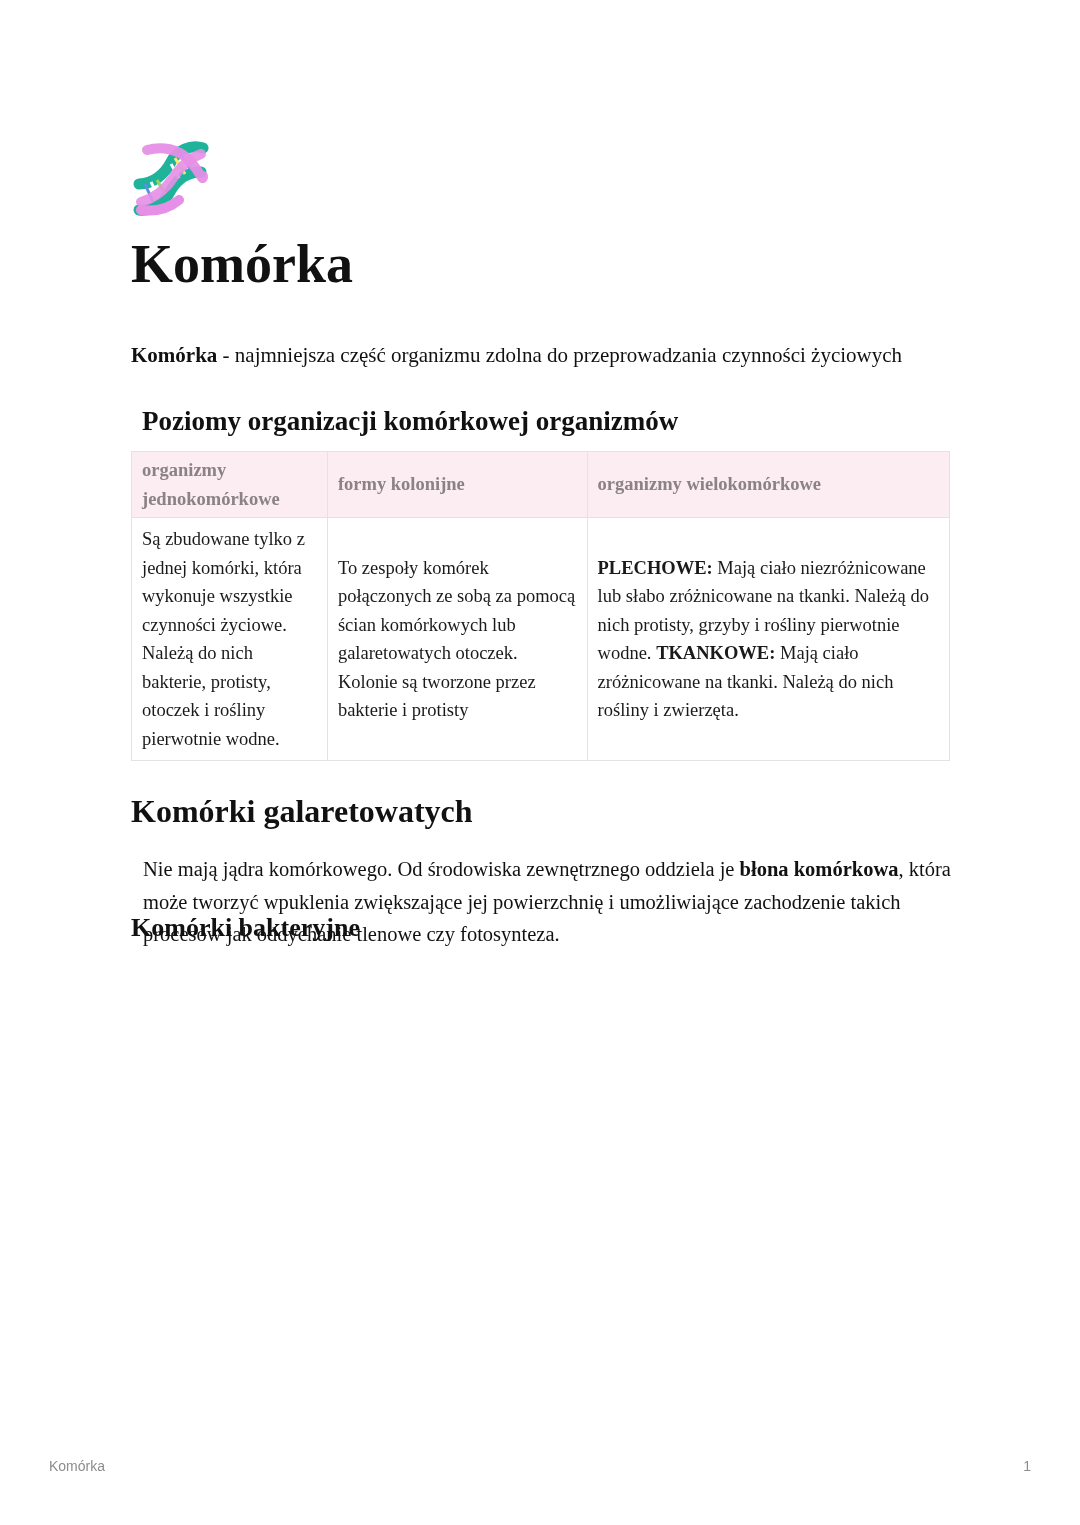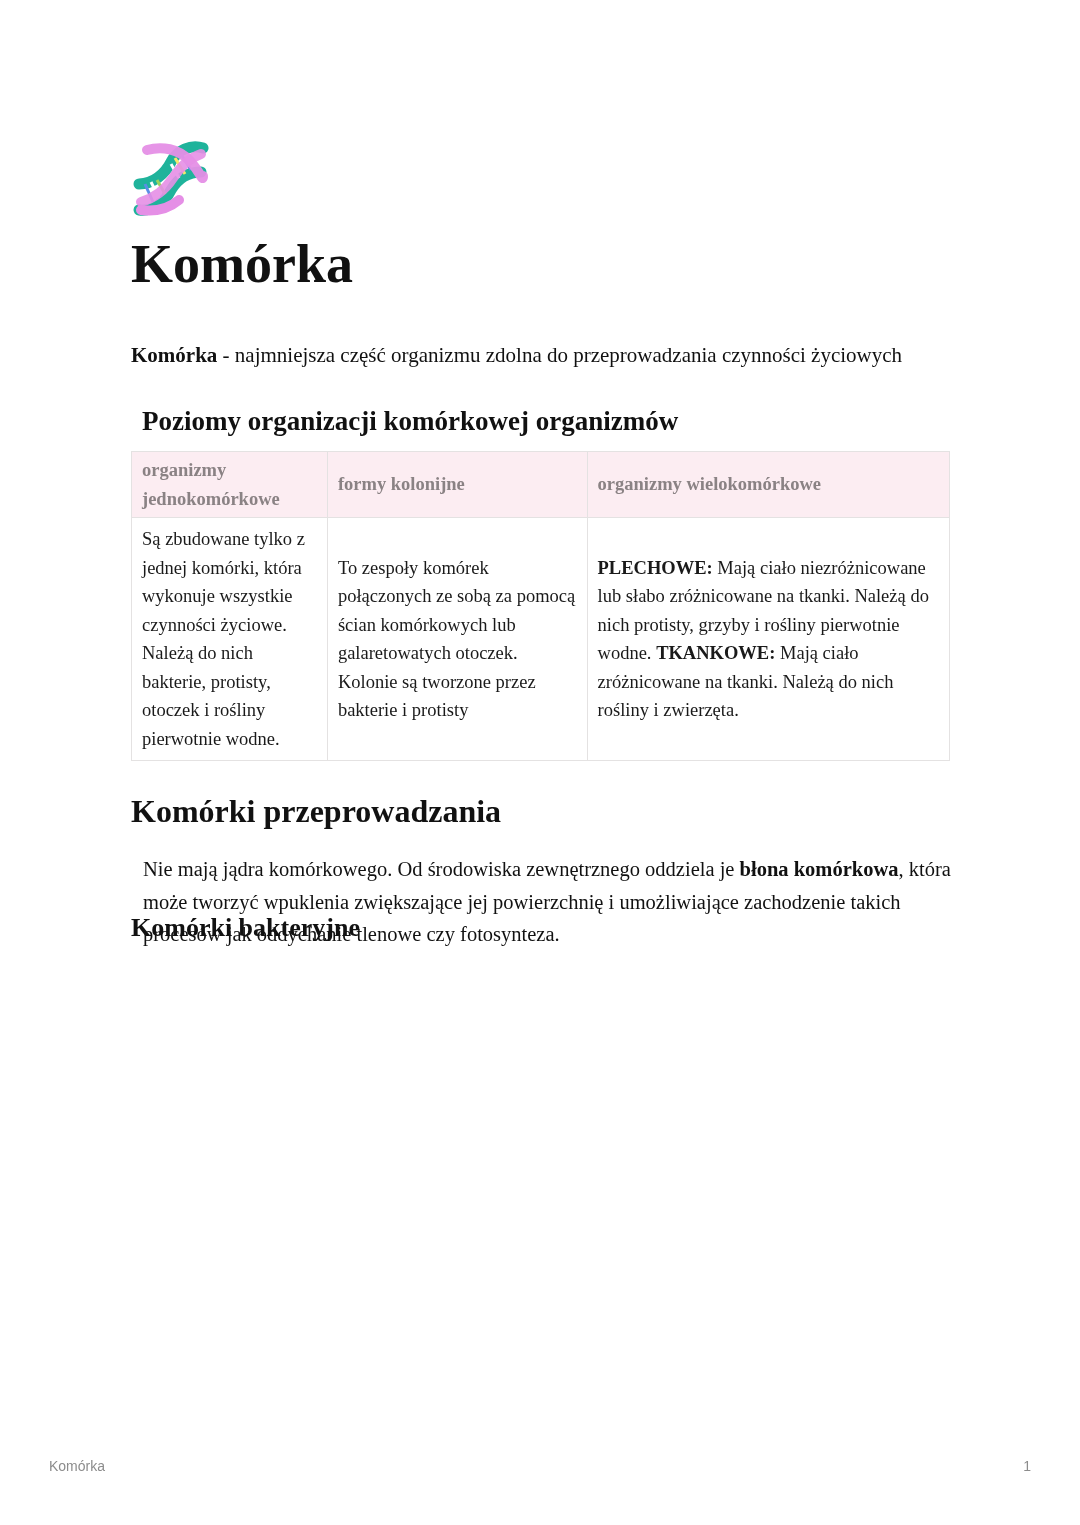--- a/index.html
+++ b/index.html
@@ -65,20 +65,20 @@
   </thead>
   <tbody>
     <tr>
       <td>Są zbudowane tylko z jednej komórki, która wykonuje wszystkie czynności życiowe. Należą do nich bakterie, protisty, otoczek i rośliny pierwotnie wodne.</td>
       <td>To zespoły komórek połączonych ze sobą za pomocą ścian komórkowych lub galaretowatych otoczek. Kolonie są tworzone przez bakterie i protisty</td>
       <td><b>PLECHOWE:</b><span> Mają ciało niezróżnicowane lub słabo zróżnicowane na tkanki. Należą do nich protisty, grzyby i rośliny pierwotnie wodne. </span><b>TKANKOWE:</b><span> Mają ciało zróżnicowane na tkanki. Należą do nich rośliny i zwierzęta.</span></td>
     </tr>
   </tbody>
 </table>
 
-<h2 class="h1-section">Komórki przeprowadzania</h2>
+<h2 class="h1-section">Komórki galaretowatych</h2>
 
 <p class="para"><span>Nie mają jądra komórkowego. Od środowiska zewnętrznego oddziela je </span><b>błona komórkowa</b><span>, która może tworzyć wpuklenia zwiększające jej powierzchnię i umożliwiające zachodzenie takich procesów jak oddychanie tlenowe czy fotosynteza.</span></p>
 
 <h3 class="h3">Komórki bakteryjne</h3>
 
 <div class="footer-left">Komórka</div>
 <div class="footer-right">1</div>
 
 </body></html>

